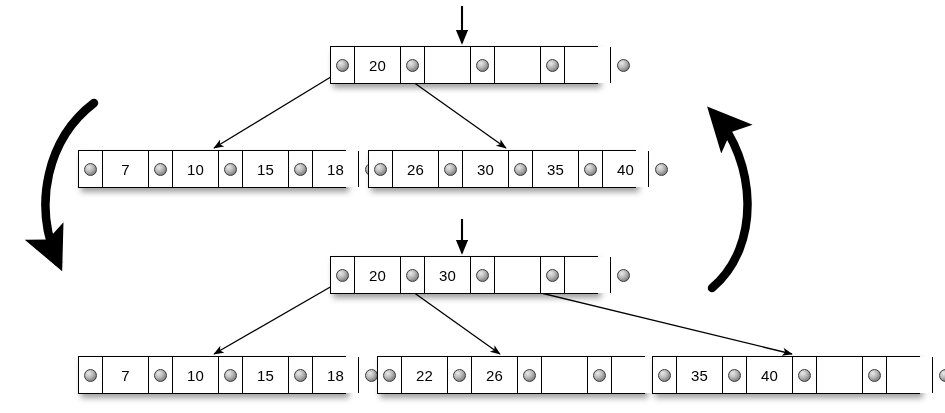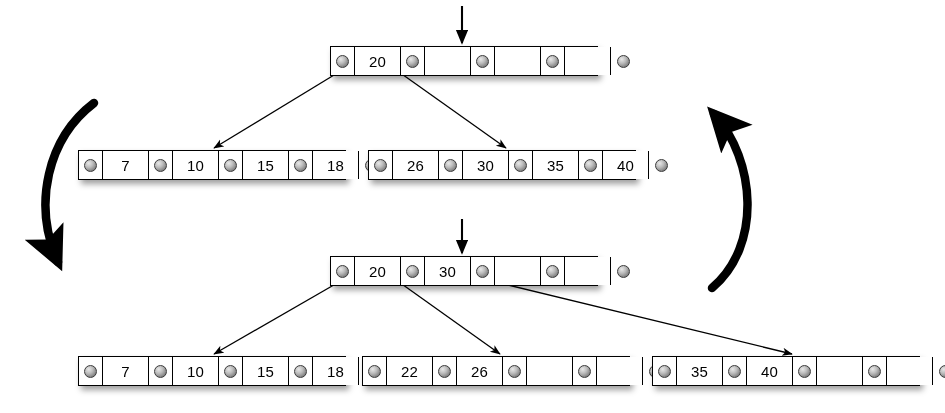--- a/index.html
+++ b/index.html
@@ -22,21 +22,21 @@
     left: 0;
     top: 0;
     width: 945px;
     height: 413px;
     pointer-events: none;
   }
   .btree-node {
     position: absolute;
     display: flex;
     align-items: stretch;
-    height: 30px;
+    height: 38px;
     background: #fca5a5;
     border: 1.6px solid #000000;
     box-sizing: border-box;
     box-shadow: 3px 4px 6px rgba(0,0,0,0.38);
     z-index: 3;
   }
   .cell {
     box-sizing: border-box;
     border-right: 1.6px solid #000000;
     display: flex;
@@ -205,21 +205,21 @@
     <div class="cell key">15</div>
     <div class="cell ptr">
         <span class="dot"></span>
       </div>
     <div class="cell key">18</div>
     <div class="cell ptr">
         <span class="dot"></span>
       </div>
   </div>
 
-  <div class="btree-node" style="left:362px; top:356px; width:268px;">
+  <div class="btree-node" style="left:377px; top:356px; width:268px;">
     <div class="cell ptr">
         <span class="dot"></span>
       </div>
     <div class="cell key">22</div>
     <div class="cell ptr">
         <span class="dot"></span>
       </div>
     <div class="cell key">26</div>
     <div class="cell ptr">
         <span class="dot"></span>

